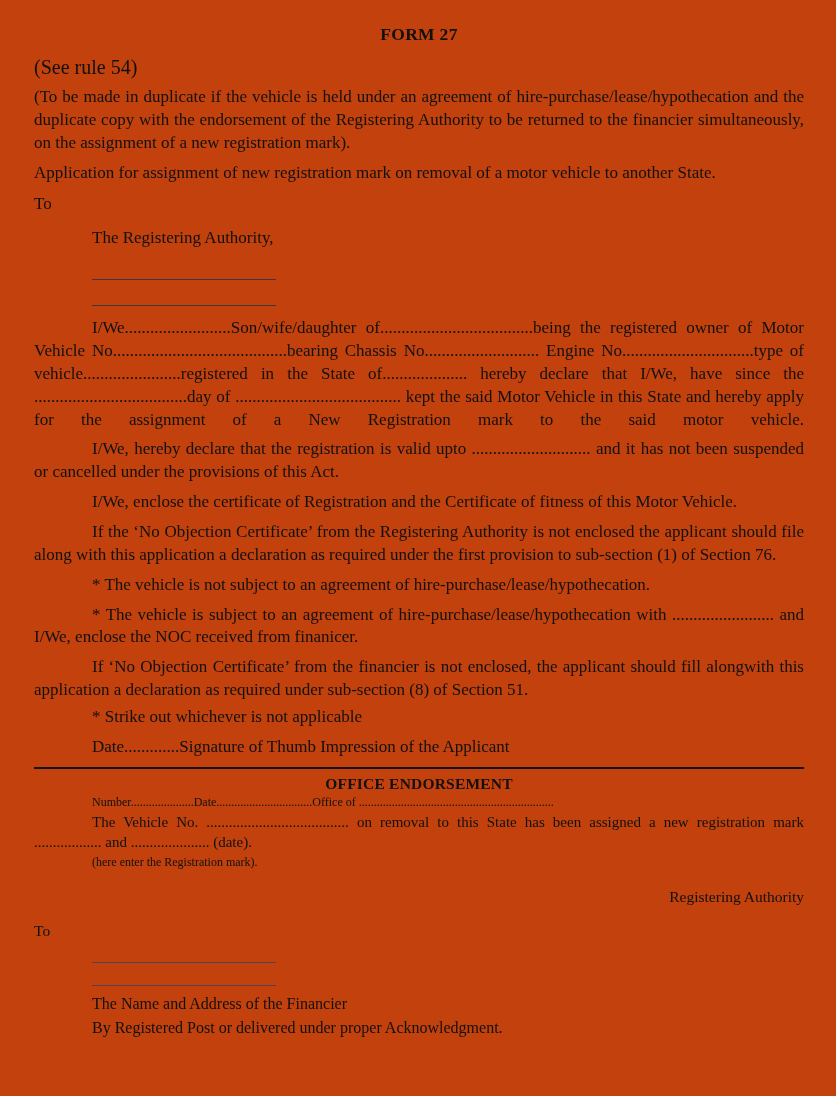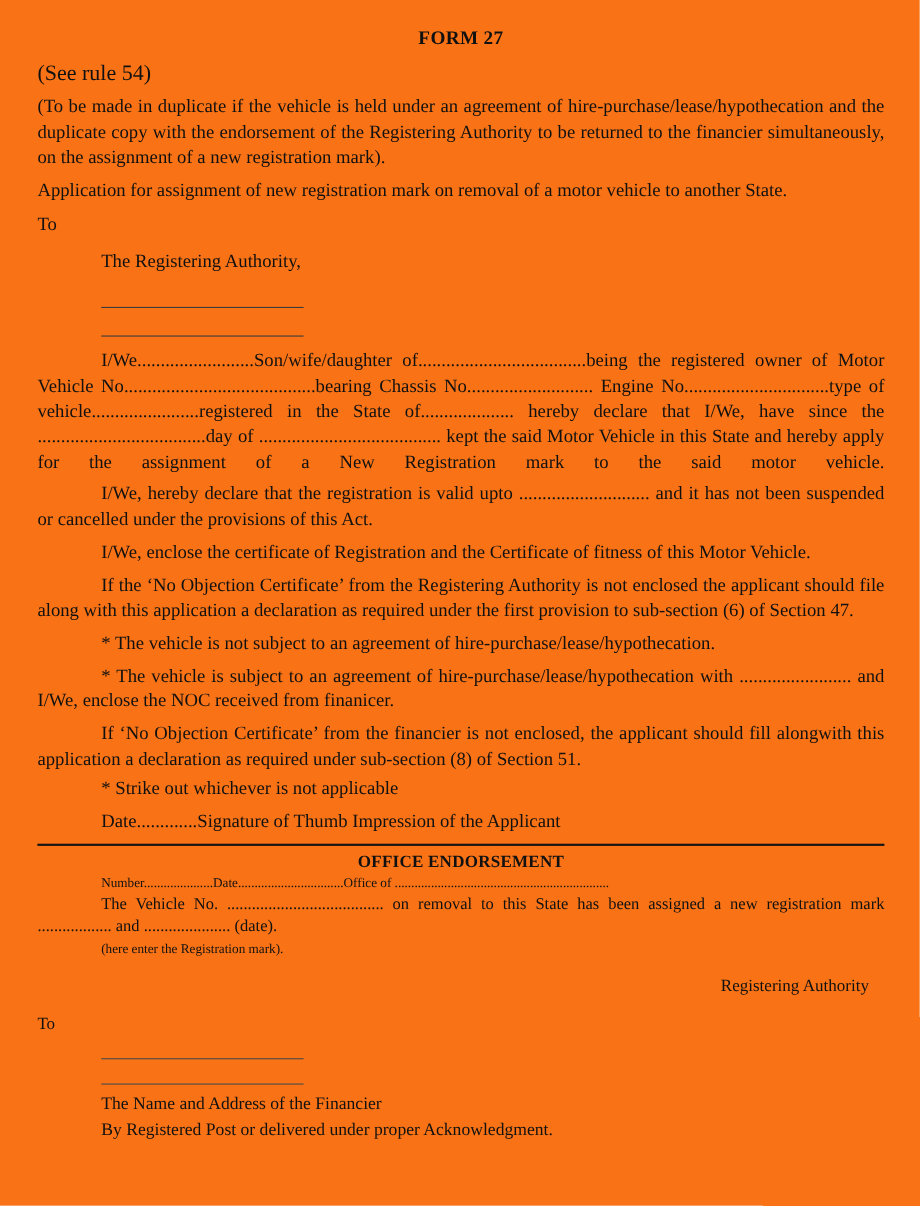--- a/index.html
+++ b/index.html
@@ -13,21 +13,21 @@
     font-family: "Liberation Serif", "DejaVu Serif", serif;
     color: #111111;
     overflow: hidden;
   }
   .page {
     position: relative;
     width: 836px;
     height: 1096px;
     box-sizing: border-box;
     padding: 0;
-    background: #f97316;
+    background: #c2410c;
   }
   .body-area {
     position: absolute;
     left: 34px;
     top: 0;
     width: 770px;
   }
 
   
   .form-title {
@@ -112,21 +112,21 @@
   }
   .endorse.indent { text-indent: 58px; }
   .endorse-line {
     font-size: 12px;
     line-height: 1.36;
     margin: 1px 0 0 58px;
   }
   .signoff {
     font-size: 15.5px;
     text-align: right;
-    margin: 18px 14px 0 0;
+    margin: 18px 0 0 0;
   }
   .to-bottom {
     font-size: 15.5px;
     margin: 16px 0 0 0;
   }
   .blank-rule.bottom-first {
     margin-top: 22px;
     width: 184px;
     border-top: 1.4px solid #4a4a4a;
   }
@@ -163,21 +163,21 @@
     <hr class="blank-rule first">
     <hr class="blank-rule second">
 
     <p class="para indent spaced stretch" style="margin-top:11px;">I/We.........................Son/wife/daughter of....................................being the registered owner of Motor Vehicle No.........................................bearing Chassis No........................... Engine No...............................type of vehicle.......................registered in the State of.................... hereby declare that I/We, have since the ....................................day of ....................................... kept the said Motor Vehicle in this State and hereby apply for the assignment of a New Registration mark to the said motor vehicle.</p>
 
     <p class="para indent spaced">I/We, hereby declare that the registration is valid upto ............................ and it has not been suspended or cancelled under the provisions of this Act.</p>
 
     <p class="para indent spaced">I/We, enclose the certificate of Registration and the Certificate of fitness of this Motor Vehicle.</p>
 
 
-    <p class="para indent spaced">If the ‘No Objection Certificate’ from the Registering Authority is not enclosed the applicant should file along with this application a declaration as required under the first provision to sub-section (6) of Section 47.</p>
+    <p class="para indent spaced">If the ‘No Objection Certificate’ from the Registering Authority is not enclosed the applicant should file along with this application a declaration as required under the first provision to sub-section (1) of Section 76.</p>
 
     <p class="para indent spaced">* The vehicle is not subject to an agreement of hire-purchase/lease/hypothecation.</p>
 
     <p class="para indent spaced">* The vehicle is subject to an agreement of hire-purchase/lease/hypothecation with ........................ and I/We, enclose the NOC received from finanicer.</p>
 
     <p class="para indent spaced">If ‘No Objection Certificate’ from the financier is not enclosed, the applicant should fill alongwith this application a declaration as required under sub-section (8) of Section 51.</p>
 
     <p class="para indent" style="margin-top:4px;">* Strike out whichever is not applicable</p>
 
     <p class="para indent spaced">Date.............Signature of Thumb Impression of the Applicant</p>

